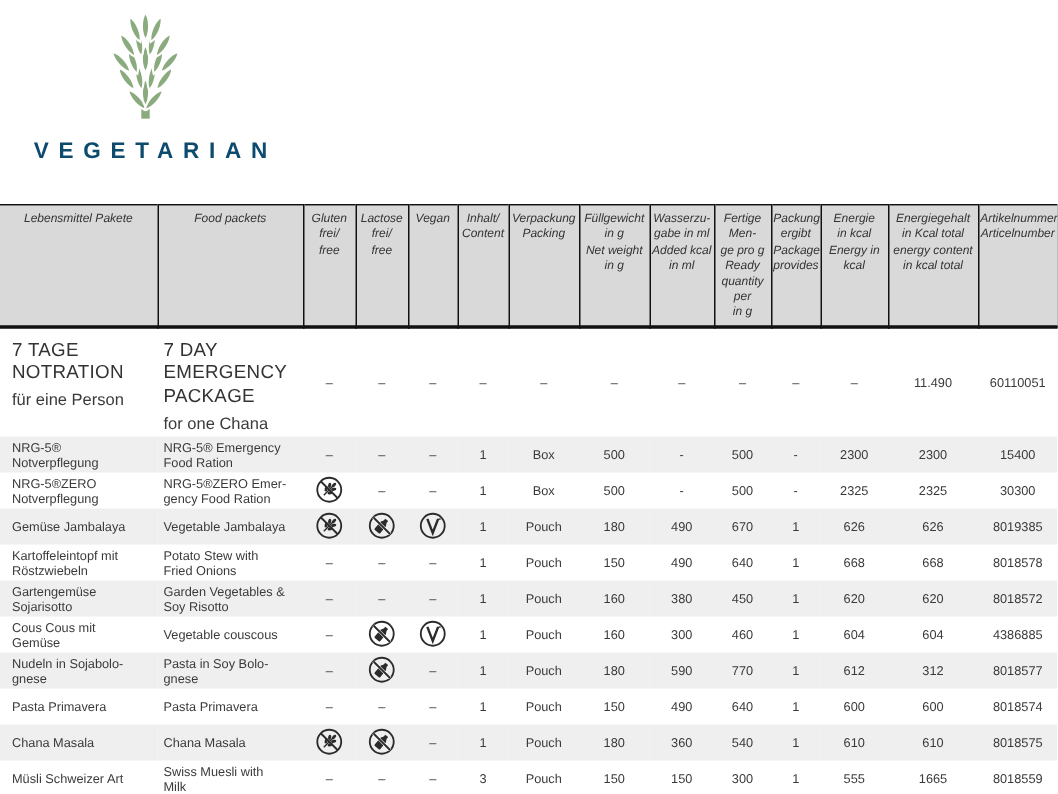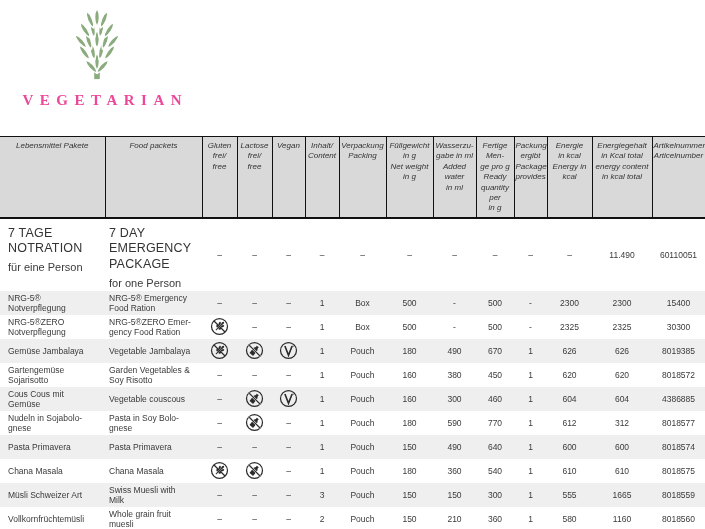--- a/index.html
+++ b/index.html
@@ -109,21 +109,21 @@
       <use href="#petal" transform="translate(50,47)"></use>
       <use href="#petal" transform="translate(33,34) rotate(-33)"></use>
       <use href="#petal" transform="translate(67,34) rotate(33)"></use>
       <use href="#petal" transform="translate(44,32) rotate(-10)"></use>
       <use href="#petal" transform="translate(56,32) rotate(10)"></use>
       <use href="#petal" transform="translate(40,19) rotate(-23)"></use>
       <use href="#petal" transform="translate(60,19) rotate(23)"></use>
       <use href="#petal" transform="translate(50,16)"></use>
     </g>
   </svg>
-  <div class="brand" style="color: #ec4899; font-family: Liberation Serif, serif;">VEGETARIAN</div>
+  <div class="brand" style="color: #0c4a6e;">VEGETARIAN</div>
 </div>
 
 <table>
   <colgroup>
       <col style="width: 105px;">
       <col style="width: 97px;">
       <col style="width: 35px;">
       <col style="width: 35px;">
       <col style="width: 33px;">
       <col style="width: 34px;">
@@ -150,21 +150,21 @@
         <th>Inhalt/
 Content</th>
         <th>Verpackung
 Packing</th>
         <th>Füllgewicht
 in g
 Net weight
 in g</th>
         <th>Wasserzu-
 gabe in ml
-Added water
+Added kcal
 in ml</th>
         <th>Fertige Men-
 ge pro g
 Ready
 quantity per
 in g</th>
         <th>Packung
 ergibt
 Package
 provides</th>
@@ -178,21 +178,21 @@
         <th>Artikelnummer
 Articelnumber</th>
       </tr>
     </thead>
   <tbody>
       <tr class="section-row">
         <td class="name"><div class="sec-title">7 TAGE
 NOTRATION</div><div class="sec-sub">für eine Person</div></td>
         <td class="name en"><div class="sec-title">7 DAY
 EMERGENCY
-PACKAGE</div><div class="sec-sub">for one Person</div></td>
+PACKAGE</div><div class="sec-sub">for one Chana</div></td>
         <td>–</td>
         <td>–</td>
         <td>–</td>
         <td>–</td>
         <td>–</td>
         <td>–</td>
         <td>–</td>
         <td>–</td>
         <td>–</td>
         <td>–</td>
@@ -278,20 +278,38 @@
         <td>Pouch</td>
         <td>180</td>
         <td>490</td>
         <td>670</td>
         <td>1</td>
         <td>626</td>
         <td>626</td>
         <td>8019385</td>
       </tr>
       <tr>
+        <td class="name">Kartoffeleintopf mit
+Röstzwiebeln</td>
+        <td class="name en">Potato Stew with
+Fried Onions</td>
+        <td>–</td>
+        <td>–</td>
+        <td>–</td>
+        <td>1</td>
+        <td>Pouch</td>
+        <td>150</td>
+        <td>490</td>
+        <td>640</td>
+        <td>1</td>
+        <td>668</td>
+        <td>668</td>
+        <td>8018578</td>
+      </tr>
+      <tr>
         <td class="name">Gartengemüse
 Sojarisotto</td>
         <td class="name en">Garden Vegetables &amp;
 Soy Risotto</td>
         <td>–</td>
         <td>–</td>
         <td>–</td>
         <td>1</td>
         <td>Pouch</td>
         <td>160</td>

